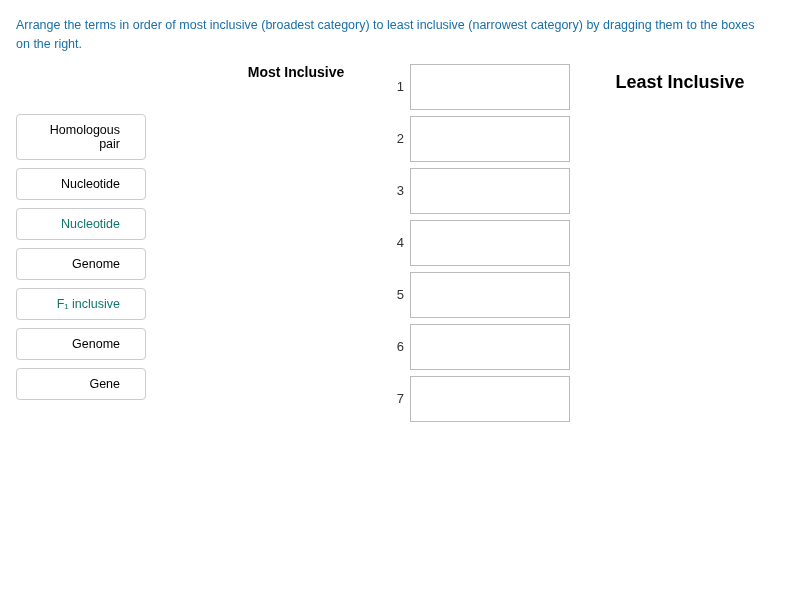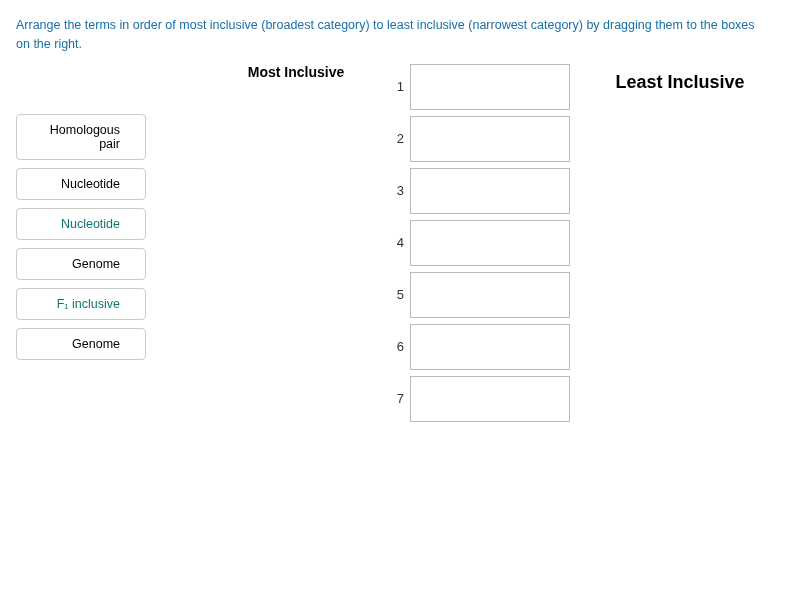--- a/index.html
+++ b/index.html
@@ -130,20 +130,23 @@
     </div>
     <div class="term-box">
       <span>Genome</span>
     </div>
     <div class="term-box orange">
       <span>F₁ inclusive</span>
     </div>
     <div class="term-box">
       <span>Genome</span>
     </div>
+    <div class="term-box">
+      <span>Gene</span>
+    </div>
   </div>
 
   <div class="drop-column">
     <div class="drop-header">Most Inclusive</div>
     <div class="drop-rows">
       <div class="drop-row">
         <span class="drop-number">1</span>
         <div class="drop-box"></div>
       </div>
       <div class="drop-row">

